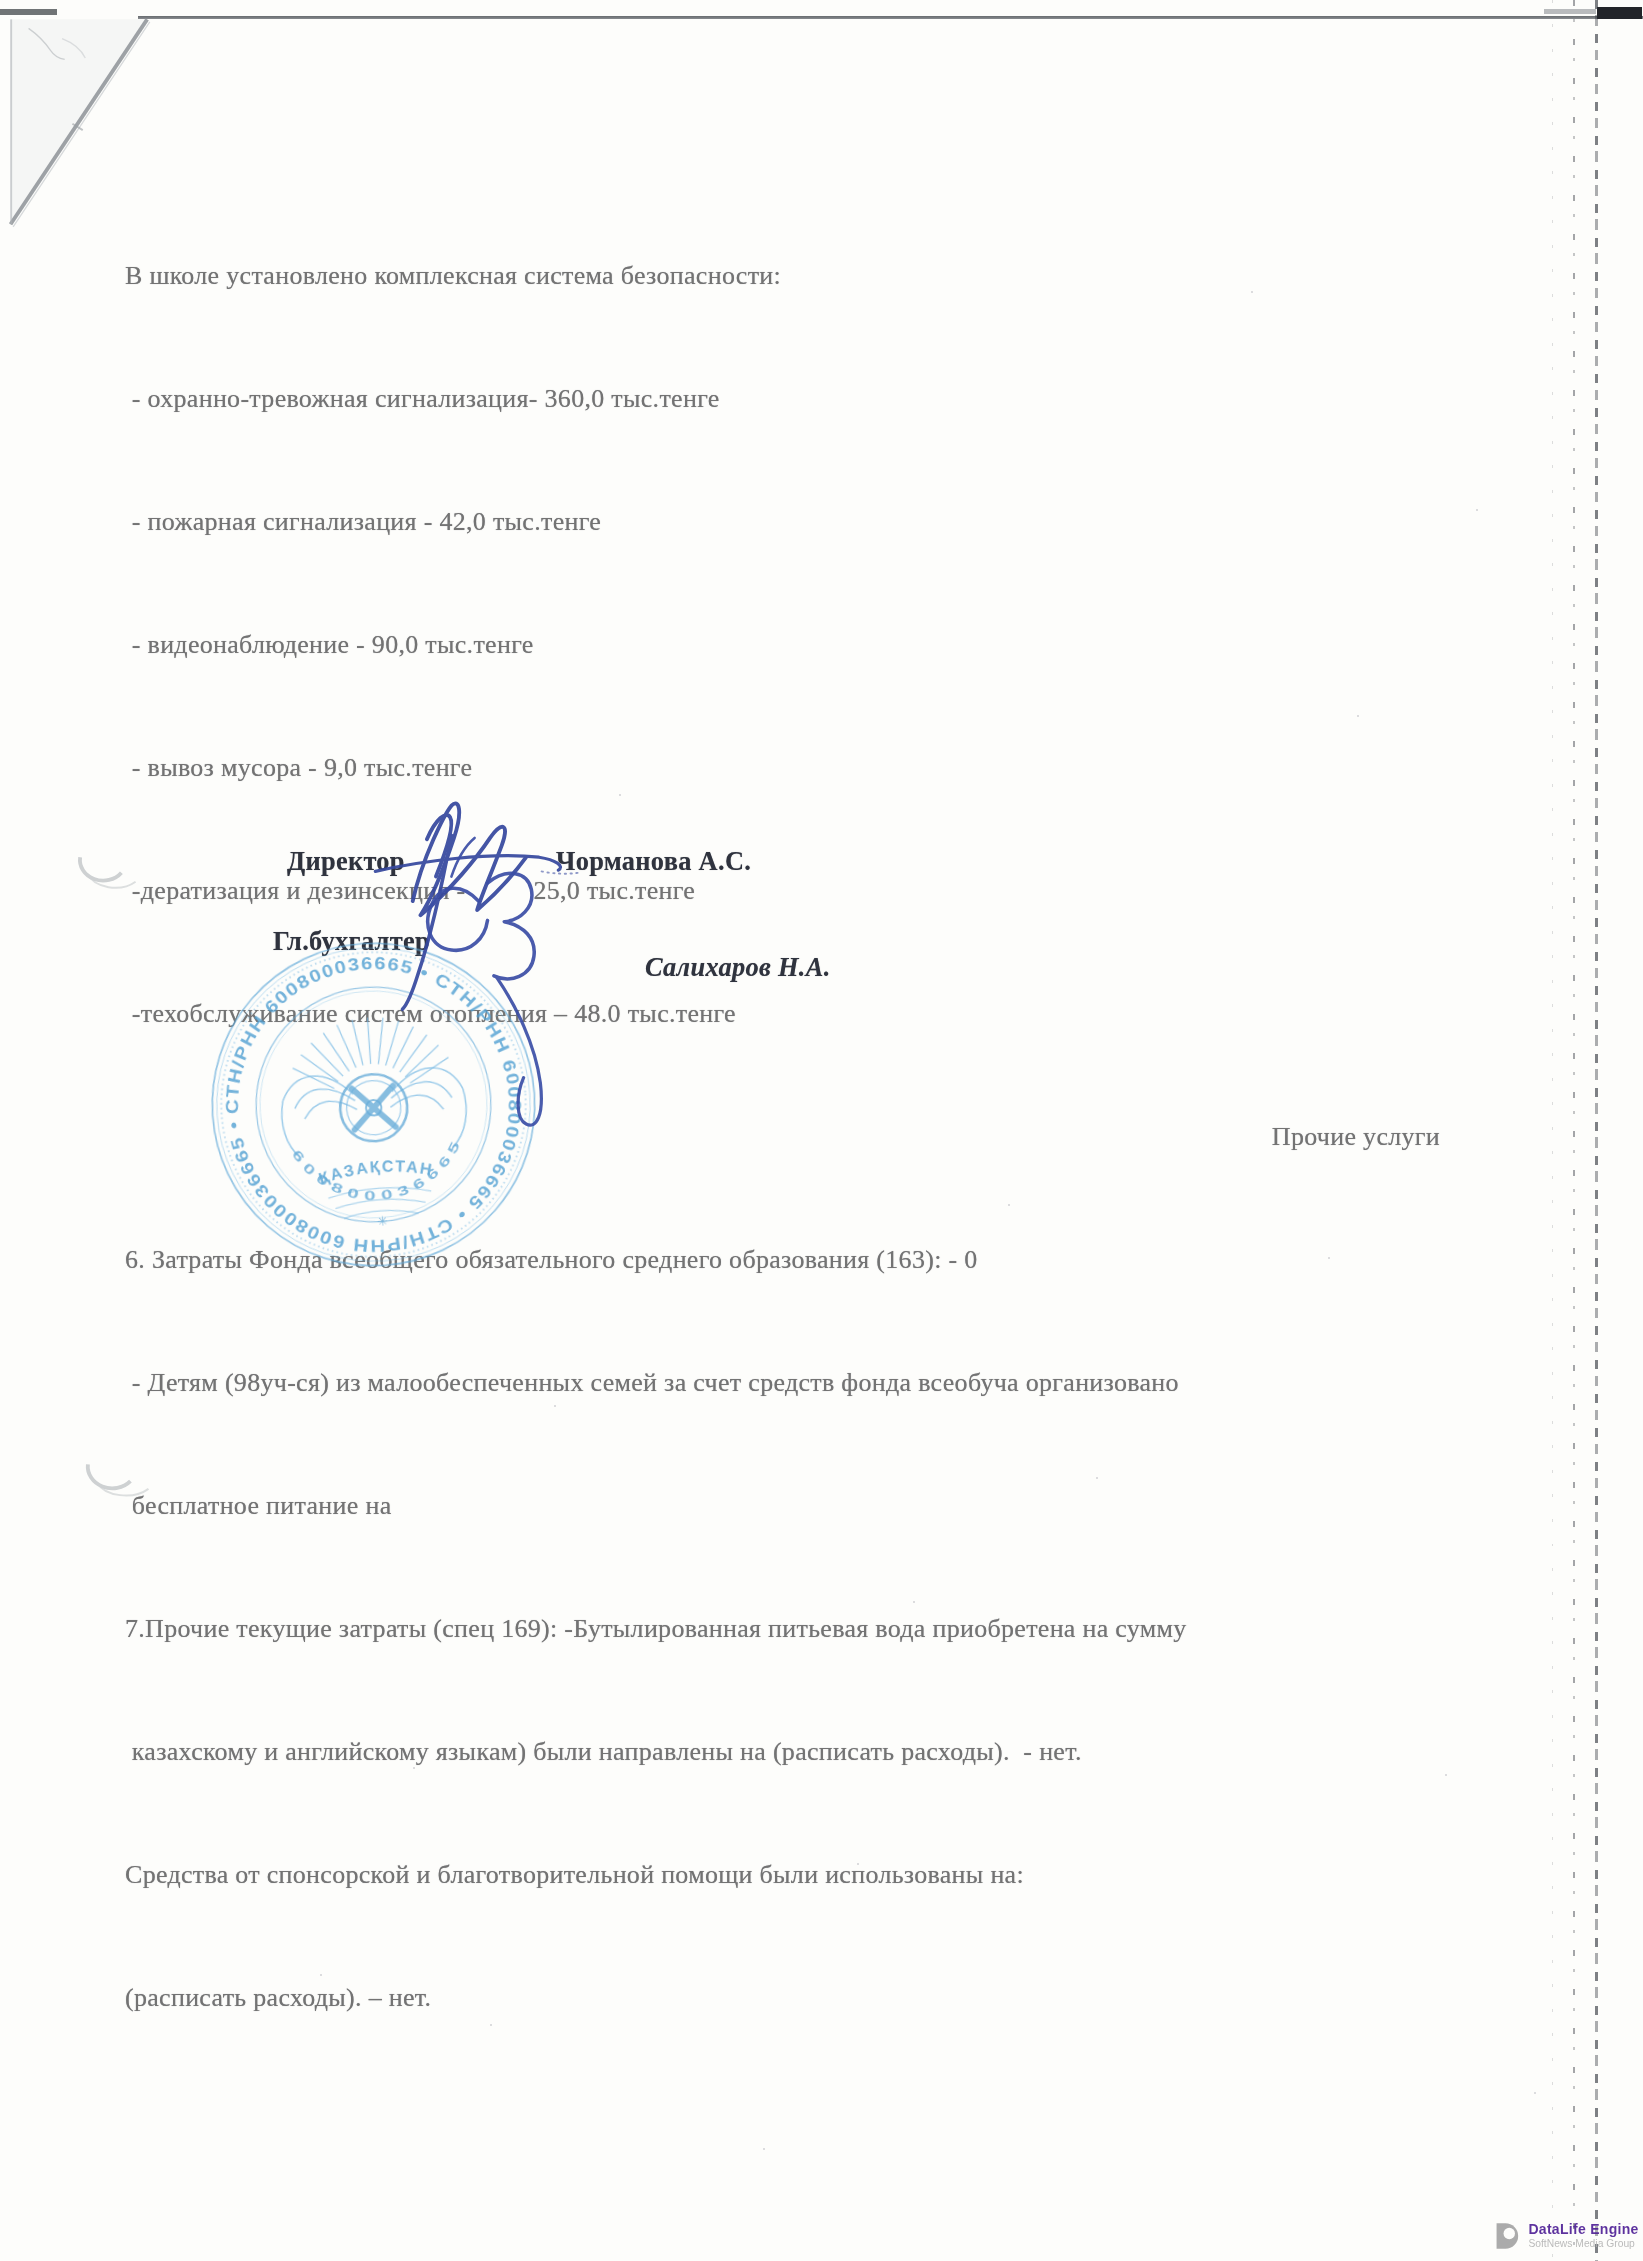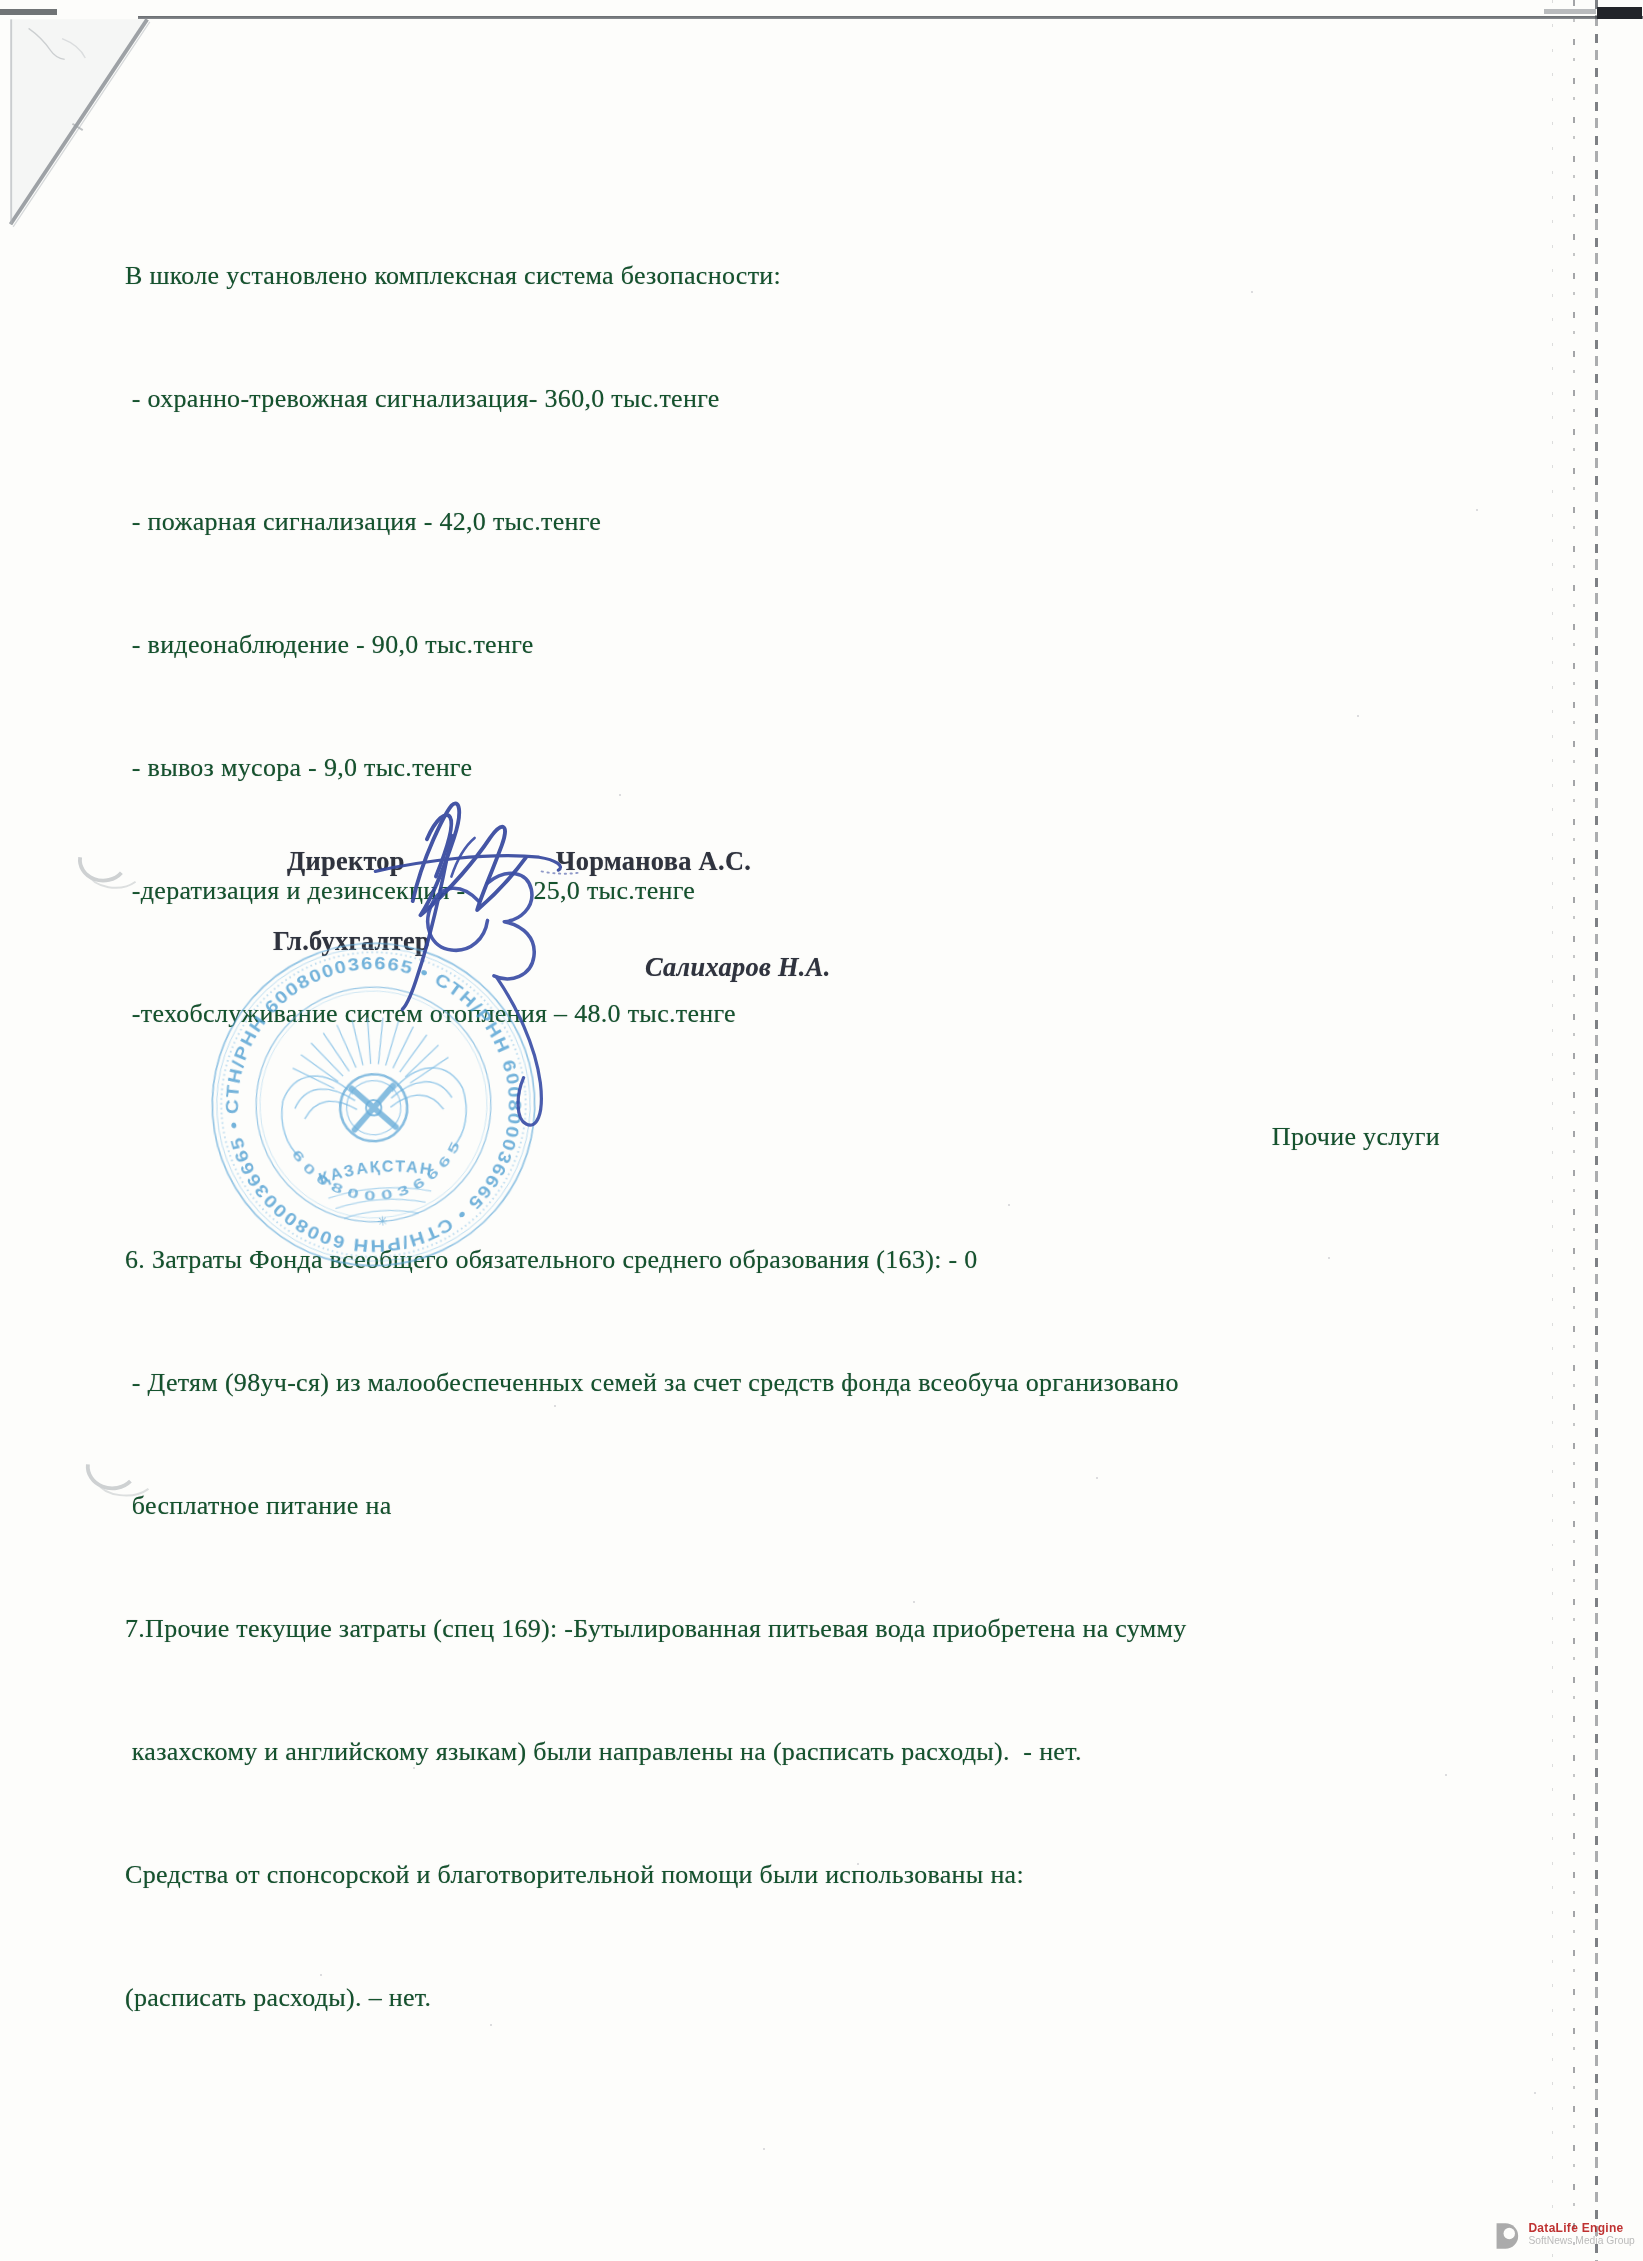--- a/index.html
+++ b/index.html
@@ -2,21 +2,21 @@
 <html style="font-size:10.3px"><head>
 <meta charset="utf-8">
 <style>
   html,body{margin:0;padding:0;}
   body{width:1644px;height:2261px;position:relative;overflow:hidden;
        background:#ffffff;font-family:"Liberation Serif", serif;}
   .page{position:absolute;inset:0;background:#fdfdfb;}
 
   
   .doc-text{position:absolute;left:125px;top:173px;width:1315px;
-    font-size:26px;line-height:41px;color:#14532d;letter-spacing:0.3px;
+    font-size:26px;line-height:41px;color:#737373;letter-spacing:0.3px;
     white-space:pre-wrap;text-shadow:0 0 0.8px rgba(67,71,81,.55);}
   .doc-text .line{min-height:41px;}
   .indent-lg{padding-left:151px;text-align:right;}
 
   
   .sig-label,.sig-name{position:absolute;font-size:26.4px;font-weight:600;
     color:#2f333e;letter-spacing:0.3px;text-shadow:0 0 0.8px rgba(47,51,62,.5);
     font-family:"Liberation Serif", serif;}
   .sig-director-label{left:271px;top:846px;margin-left:16px;}
   .sig-director-name{left:556px;top:846px;}
@@ -42,21 +42,21 @@
   .noise-c{left:1552px;width:1.3px;opacity:.3;
     background:repeating-linear-gradient(180deg,rgba(70,74,80,.6) 0 2.6px,transparent 2.6px 24.5px);}
 
   
   .speckles i{position:absolute;display:block;width:1.9px;height:1.9px;border-radius:50%;
     background:#8b8f95;opacity:.38;}
 
   
   .watermark{position:absolute;left:1494px;top:2222px;display:flex;gap:6.4px;align-items:flex-start;opacity:.9;}
   .wm-text{font-family:"Liberation Sans", sans-serif;line-height:1.05;}
-  .wm-brand{font-size:12px;font-weight:700;color:#b91c1c;letter-spacing:0.3px;}
+  .wm-brand{font-size:14px;font-weight:700;color:#4c1d95;letter-spacing:0.3px;}
   .wm-sub{font-size:10.3px;color:#b4b4b4;margin-top:1.9px;}
 </style>
 </head>
 <body>
 
 <div class="page">
 
   <div class="top-edge-line"></div>
   <div class="top-left-mark"></div>
   <div class="corner-block"></div>

